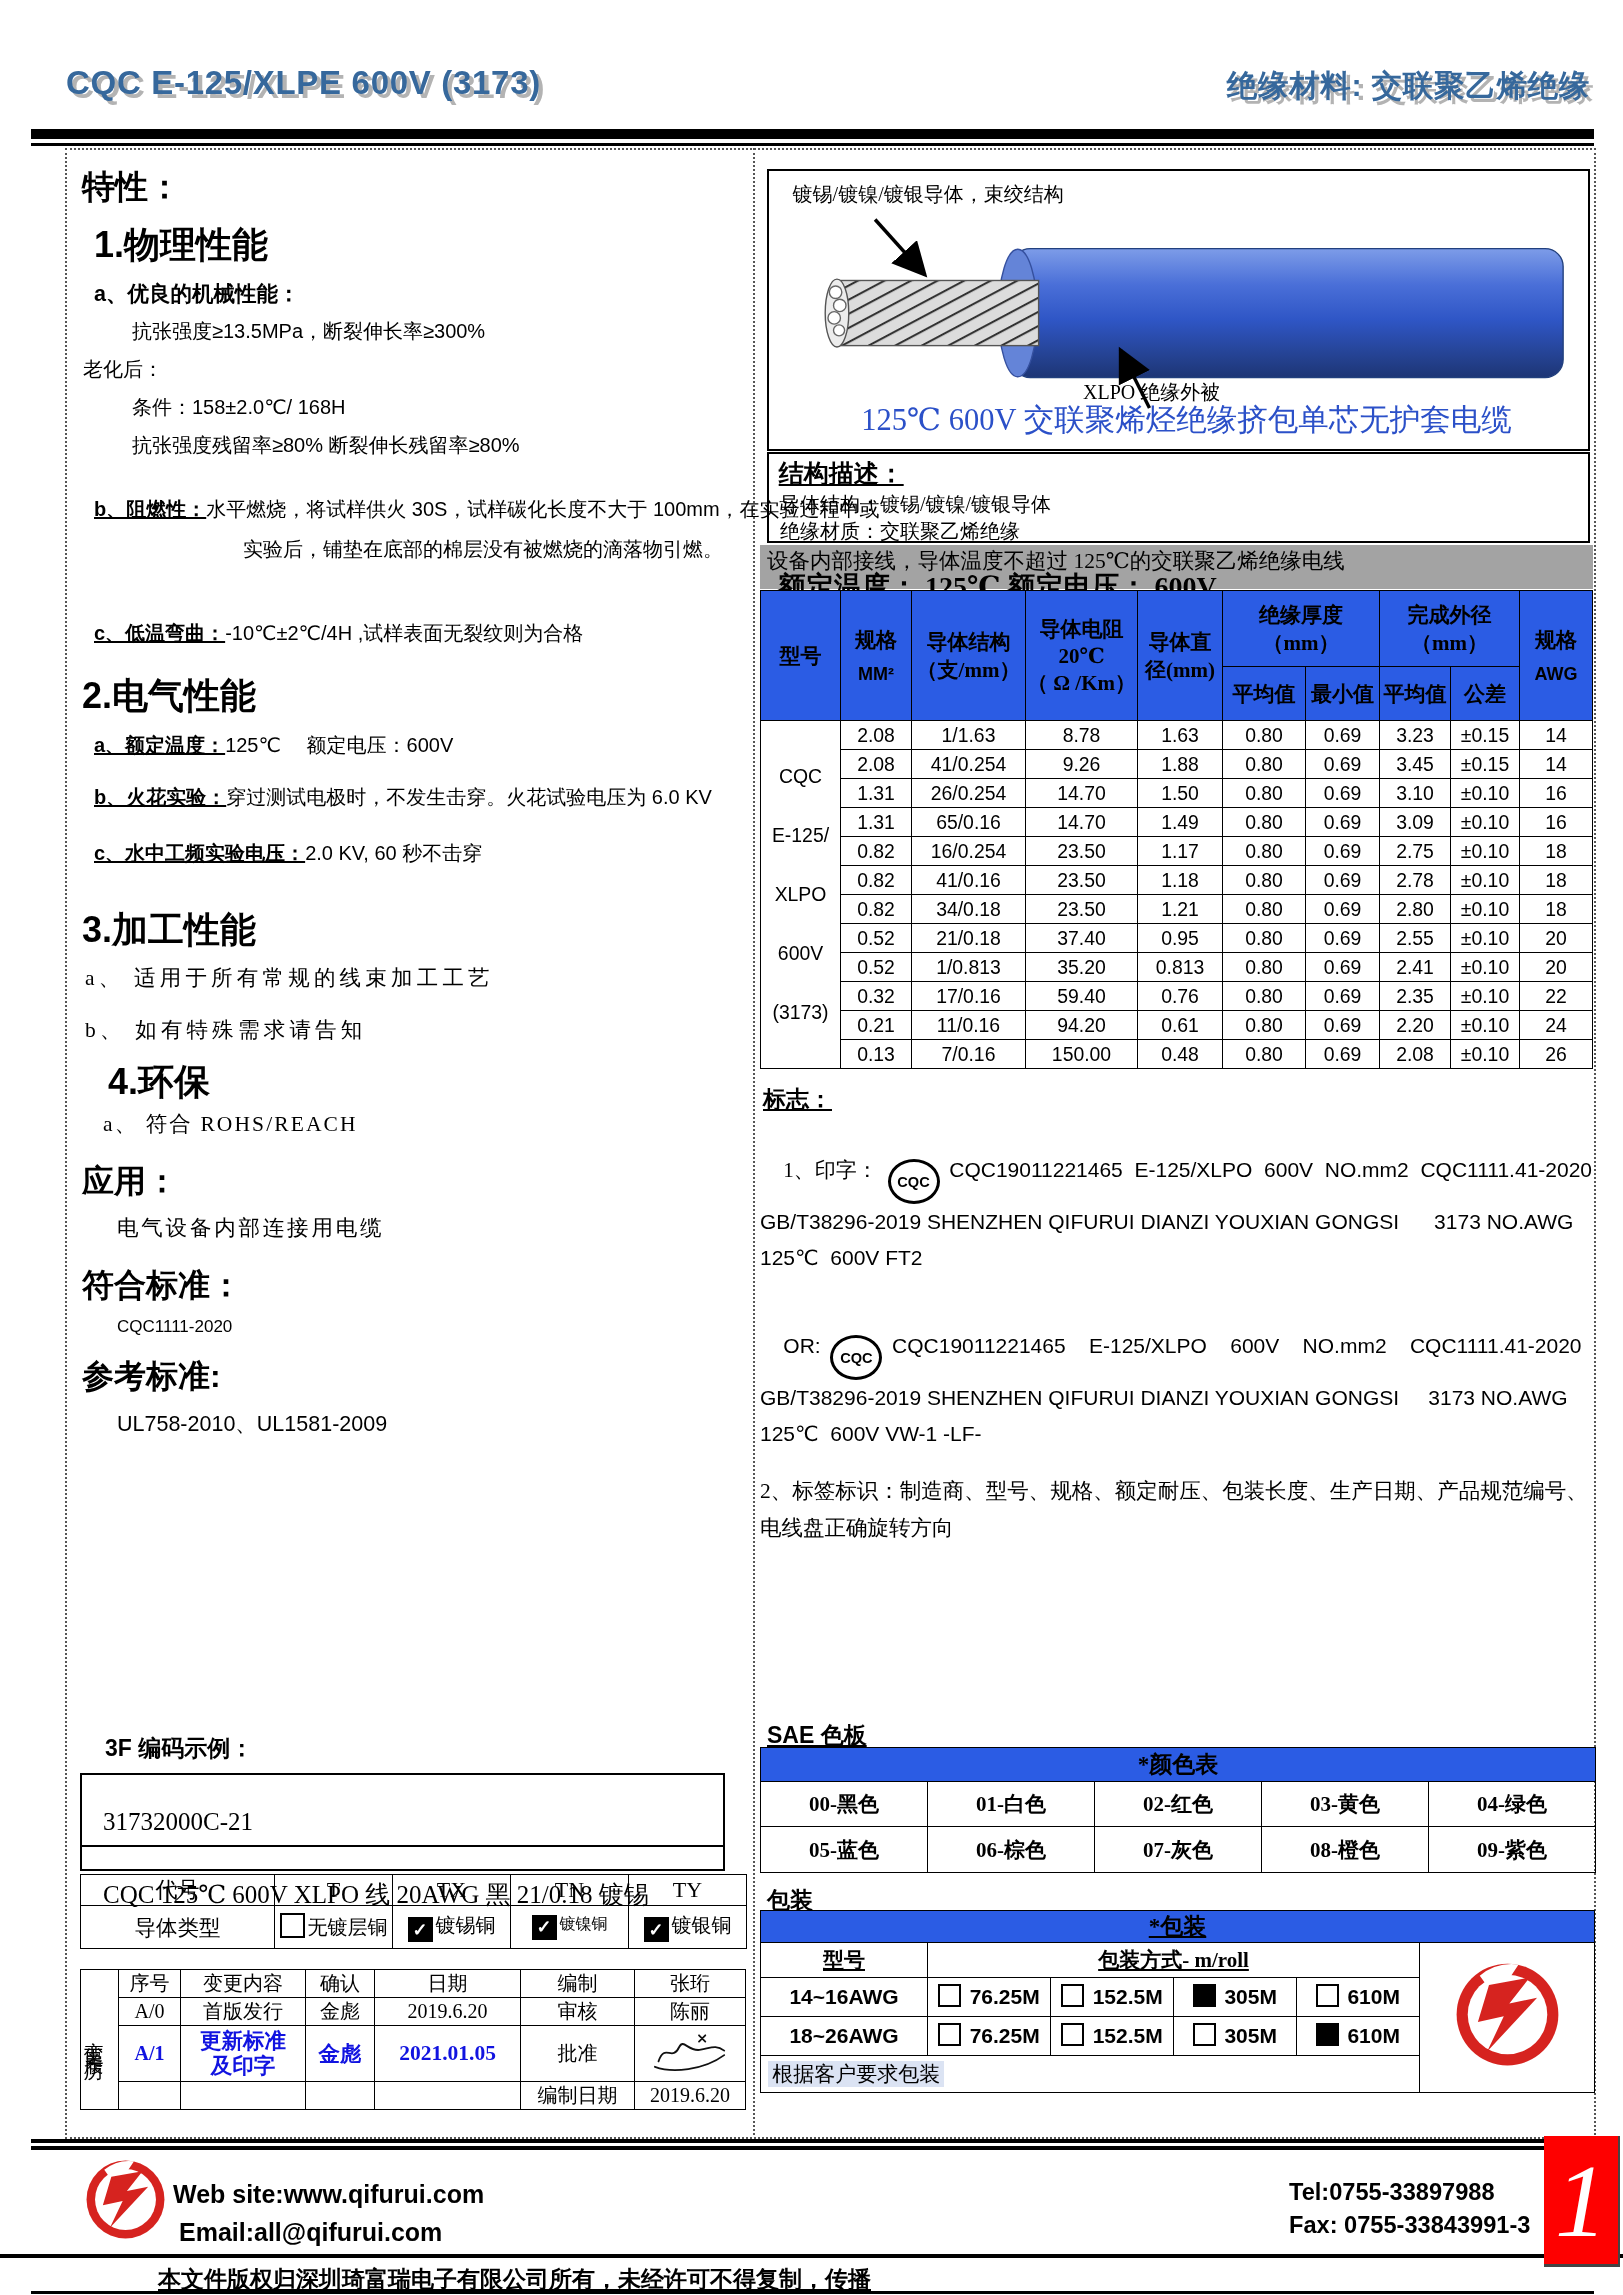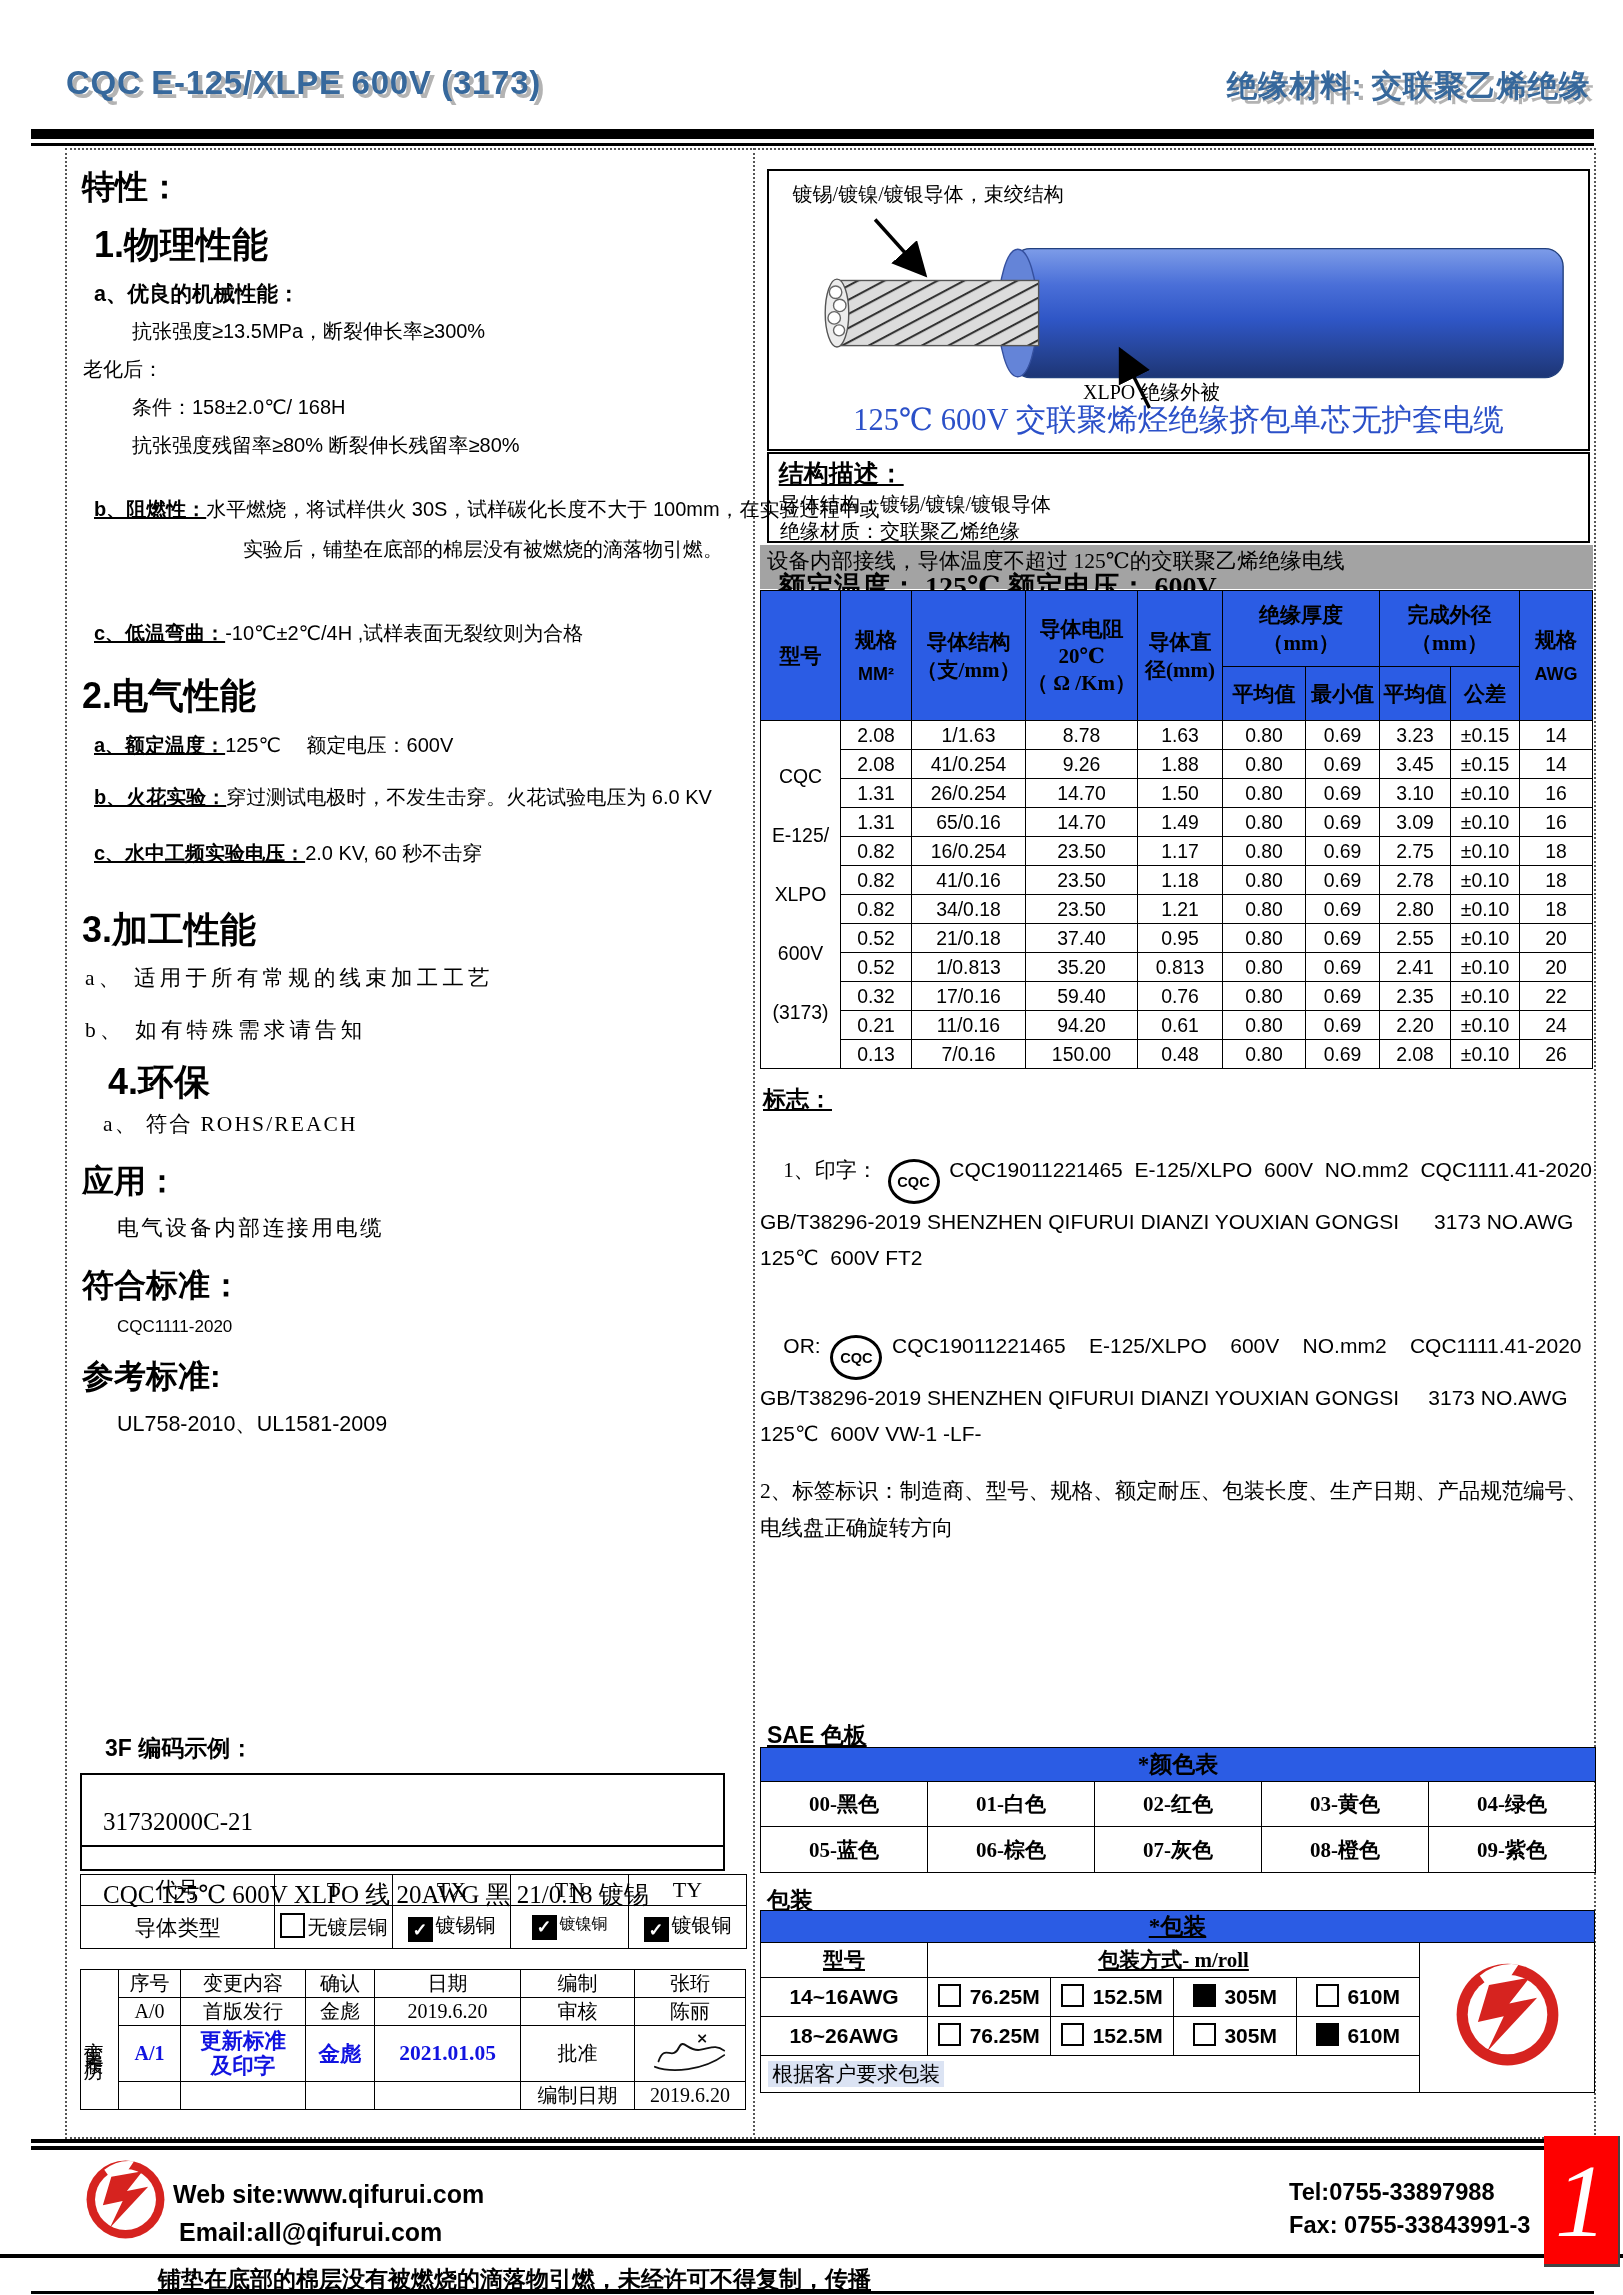--- a/index.html
+++ b/index.html
@@ -235,21 +235,21 @@
       <ellipse cx="97" cy="205" rx="17" ry="49" fill="#ececec" stroke="#555" stroke-width="2"></ellipse>
       <circle cx="95" cy="175" r="9" fill="#fff" stroke="#666" stroke-width="2"></circle>
       <circle cx="101" cy="194" r="9" fill="#fff" stroke="#666" stroke-width="2"></circle>
       <circle cx="93" cy="212" r="9" fill="#fff" stroke="#666" stroke-width="2"></circle>
       <circle cx="100" cy="230" r="8" fill="#fff" stroke="#666" stroke-width="2"></circle>
       <line x1="152" y1="70" x2="224" y2="150" stroke="#000" stroke-width="5" marker-end="url(#ah)"></line>
       <line x1="548" y1="342" x2="506" y2="258" stroke="#000" stroke-width="5" marker-end="url(#ah)"></line>
     </svg>
     <div class="abs serif" style="left:23.6px;top:9.7px;font-size:20px;">镀锡/镀镍/镀银导体，束绞结构</div>
     <div class="abs serif" style="left:314px;top:208px;font-size:20px;">XLPO 绝缘外被</div>
-    <div class="abs serif" style="left:0;top:229px;width:100%;text-align:center;font-size:30.5px;color:#2b50c8;">125℃  600V 交联聚烯烃绝缘挤包单芯无护套电缆</div>
+    <div class="abs serif" style="left:0;top:229px;width:100%;text-align:center;font-size:30.5px;color:#2b50c8;padding-left:8px;">125℃  600V 交联聚烯烃绝缘挤包单芯无护套电缆</div>
   </div>
 
   <div class="abs" style="left:767px;top:452px;width:819px;height:87px;border:2.1px solid #000;">
     <div class="abs b" style="left:9.7px;top:2.8px;font-size:25px;">结构描述：</div>
     <div class="abs serif" style="left:11px;top:37px;font-size:20px;">导体结构：镀锡/镀镍/镀银导体</div>
     <div class="abs serif" style="left:11px;top:64px;font-size:20px;">绝缘材质：交联聚乙烯绝缘</div>
   </div>
 
   <div class="abs graybanner" style="left:760px;top:545px;width:833px;height:44px;">
     <div class="abs serif" style="left:7px;top:0.7px;font-size:21.5px;">设备内部接线，导体温度不超过 125℃的交联聚乙烯绝缘电线</div>
@@ -544,17 +544,17 @@
       <path d="M40 28 L84 20 L62 48 L92 42 L38 100 L56 62 L28 68 Z" fill="#d6231f"></path>
     </svg>
   </div>
   <div class="abs ftr-b" style="left:173px;top:2180px;">Web site:www.qifurui.com</div>
   <div class="abs ftr-b" style="left:179px;top:2218px;">Email:all@qifurui.com</div>
   <div class="abs ftr-b" style="left:1289px;top:2179px;font-size:23.6px;">Tel:0755-33897988</div>
   <div class="abs ftr-b" style="left:1289px;top:2212px;font-size:23.6px;">Fax: 0755-33843991-3</div>
   <div class="abs pagebox" style="left:1544px;top:2136px;width:74px;height:128px;z-index:2;">1</div>
 
   <div class="abs rule" style="left:0;top:2254px;width:1623px;height:4.2px;z-index:1;"></div>
-  <div class="abs serif b" style="left:158px;top:2264px;font-size:23px;">铺垫在底部的棉层没有被燃烧的滴落物引燃，未经许可不得复制，传播</div>
+  <div class="abs serif b" style="left:158px;top:2264px;font-size:23px;">本文件版权归深圳琦富瑞电子有限公司所有，未经许可不得复制，传播</div>
   <div class="abs rule" style="left:30.5px;top:2291px;width:1563px;height:2.8px;"></div>
 
 </div>
 
 
 </body></html>

